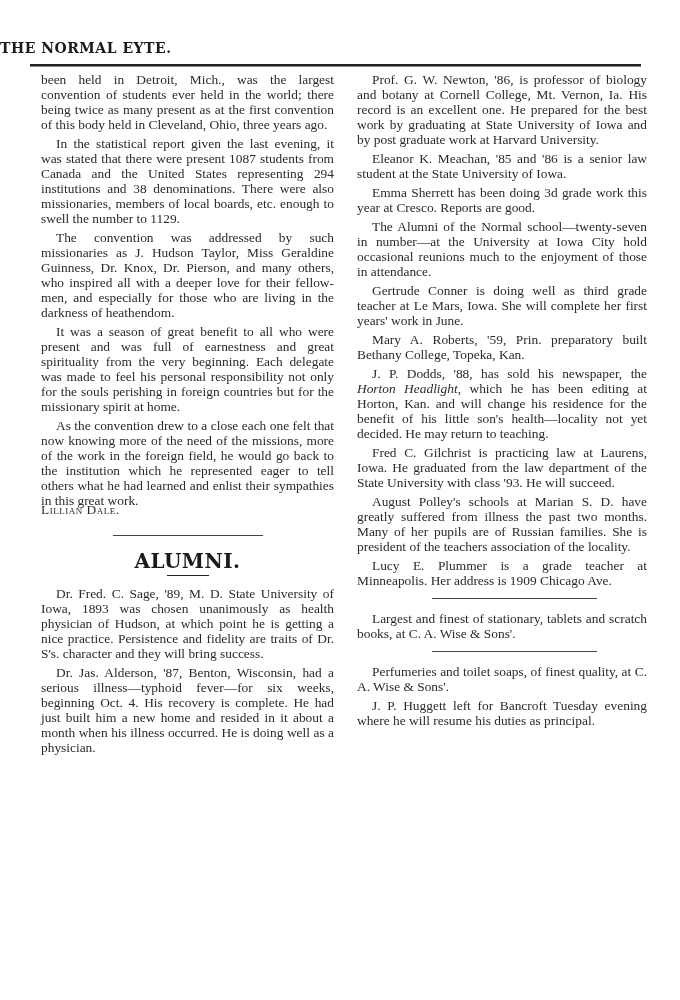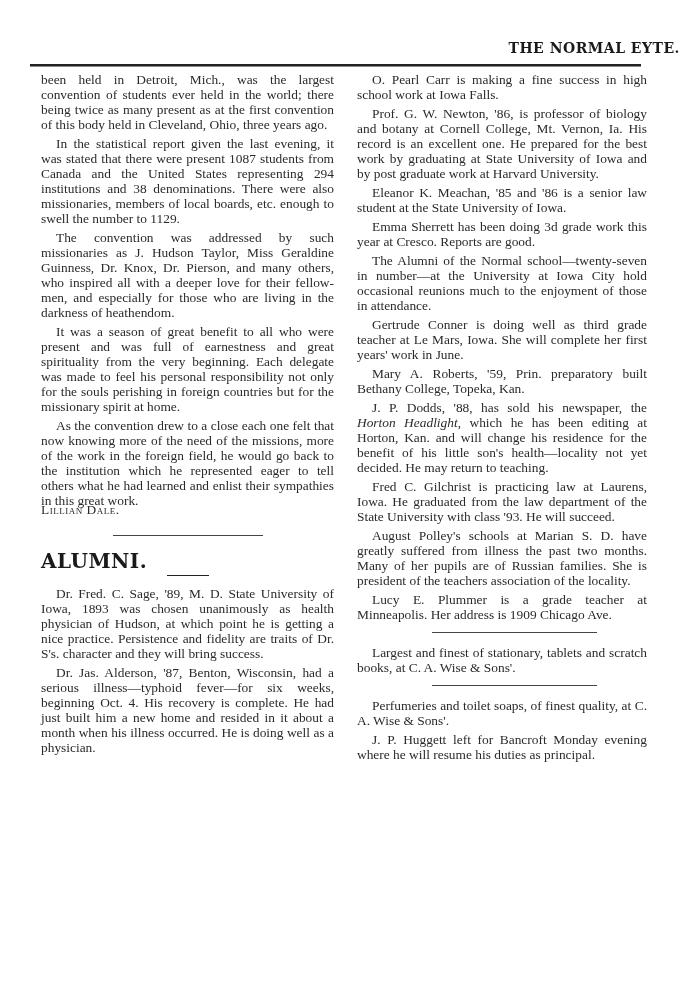--- a/index.html
+++ b/index.html
@@ -1,32 +1,32 @@
 <!DOCTYPE html>
 <html><head>
 <meta charset="utf-8">
 <style>
   html, body { margin: 0; padding: 0; background: #ffffff; }
   body { width: 680px; height: 1000px; position: relative; overflow: hidden;
          font-family: "Liberation Serif", "DejaVu Serif", serif; color: #2a2a2a; }
-  .masthead { position: absolute; top: 40px; left: 0; width: 680px; text-align: right;
+  .masthead { position: absolute; top: 40px; left: 0; width: 680px; text-align: left;
               font-family: "DejaVu Serif", serif; font-weight: bold; font-size: 14px;
               letter-spacing: 0.5px; color: #1a1a1a; }
   .rule-top { position: absolute; top: 64px; left: 30px; width: 611px; height: 2px;
               background: #222; border-bottom: 1px solid #888; }
   .col { position: absolute; top: 72px; width: 293px; font-size: 13.4px; line-height: 15px; }
   .col.left { left: 41px; }
   .col.right { left: 357px; width: 290px; }
   .p { margin: 0 0 4px 0; text-align: justify; text-indent: 15px; }
   .p.noindent { text-indent: 0; }
   .sig { display: block; text-align: left; margin-top: -18.3px; font-variant: small-caps;
          letter-spacing: 0.5px; padding-right: 10px; }
   .hr-center { width: 150px; height: 1px; background: #444; margin: 18px auto 18px auto; }
   .hr-short { width: 42px; height: 1.5px; background: #222; margin: 6px auto 10px auto; }
-  .section-title { text-align: left; font-weight: bold; font-size: 20px; letter-spacing: 0.5px;
+  .section-title { text-align: center; font-weight: bold; font-size: 20px; letter-spacing: 0.5px;
                    font-family: "DejaVu Serif", serif; color: #1a1a1a; margin: 0; }
   .ad-rule { width: 165px; height: 1px; background: #444; margin: 10px auto 12px 75px; }
   i { font-style: italic; }
 </style>
 </head>
 <body>
 
 <div class="masthead">THE NORMAL EYTE.</div>
 <div class="rule-top"></div>
 
@@ -38,29 +38,28 @@
   <p class="p" style="margin-bottom:12px">As the convention drew to a close each one felt that now knowing more of the need of the missions, more of the work in the foreign field, he would go back to the institution which he represented eager to tell others what he had learned and enlist their sympathies in this great work.</p>
   <span class="sig">Lillian Dale.</span>
   <div class="hr-center"></div>
   <h2 class="section-title">ALUMNI.</h2>
   <div class="hr-short"></div>
   <p class="p">Dr. Fred. C. Sage, '89, M. D. State University of Iowa, 1893 was chosen unanimously as health physician of Hudson, at which point he is getting a nice practice. Persistence and fidelity are traits of Dr. S's. character and they will bring success.</p>
   <p class="p">Dr. Jas. Alderson, '87, Benton, Wisconsin, had a serious illness—typhoid fever—for six weeks, beginning Oct. 4. His recovery is complete. He had just built him a new home and resided in it about a month when his illness occurred. He is doing well as a physician.</p>
 </div>
 
 <div class="col right">
-  <p class="p">O. Pearl Carr is making a fine success in high school work at Iowa Falls.</p>
   <p class="p">Prof. G. W. Newton, '86, is professor of biology and botany at Cornell College, Mt. Vernon, Ia. His record is an excellent one. He prepared for the best work by graduating at State University of Iowa and by post graduate work at Harvard University.</p>
   <p class="p">Eleanor K. Meachan, '85 and '86 is a senior law student at the State University of Iowa.</p>
   <p class="p">Emma Sherrett has been doing 3d grade work this year at Cresco. Reports are good.</p>
   <p class="p">The Alumni of the Normal school—twenty-seven in number—at the University at Iowa City hold occasional reunions much to the enjoyment of those in attendance.</p>
   <p class="p">Gertrude Conner is doing well as third grade teacher at Le Mars, Iowa. She will complete her first years' work in June.</p>
   <p class="p">Mary A. Roberts, '59, Prin. preparatory built Bethany College, Topeka, Kan.</p>
   <p class="p"><span>J. P. Dodds, '88, has sold his newspaper, the </span><i>Horton Headlight</i><span>, which he has been editing at Horton, Kan. and will change his residence for the benefit of his little son's health—locality not yet decided. He may return to teaching.</span></p>
   <p class="p">Fred C. Gilchrist is practicing law at Laurens, Iowa. He graduated from the law department of the State University with class '93. He will succeed.</p>
   <p class="p">August Polley's schools at Marian S. D. have greatly suffered from illness the past two months. Many of her pupils are of Russian families. She is president of the teachers association of the locality.</p>
   <p class="p">Lucy E. Plummer is a grade teacher at Minneapolis. Her address is 1909 Chicago Ave.</p>
   <div class="ad-rule"></div>
   <p class="p">Largest and finest of stationary, tablets and scratch books, at C. A. Wise &amp; Sons'.</p>
   <div class="ad-rule"></div>
   <p class="p">Perfumeries and toilet soaps, of finest quality, at C. A. Wise &amp; Sons'.</p>
-  <p class="p">J. P. Huggett left for Bancroft Monday evening where he will resume his duties as principal.</p>
+  <p class="p">J. P. Huggett left for Bancroft Tuesday evening where he will resume his duties as principal.</p>
 </div>
 
 </body></html>

